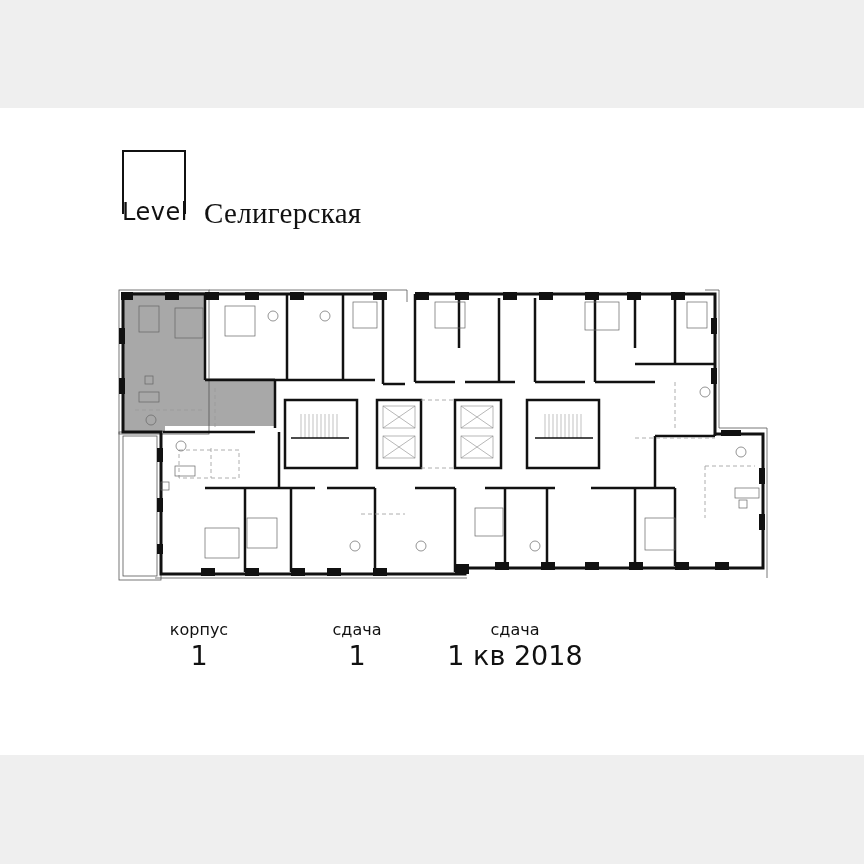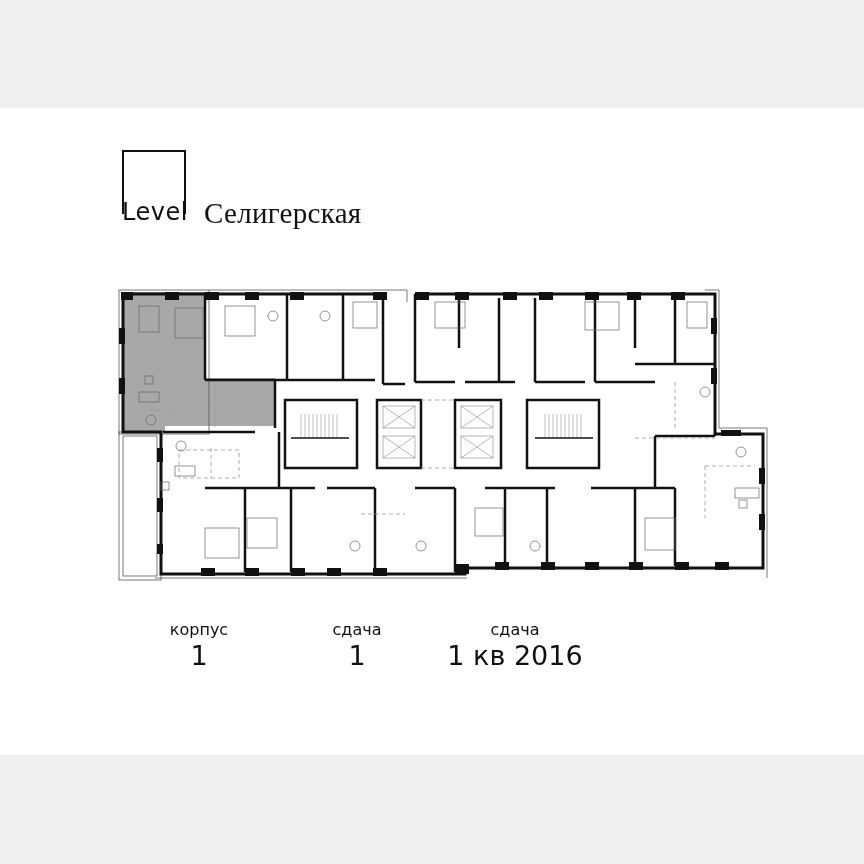--- a/index.html
+++ b/index.html
@@ -230,17 +230,17 @@
     <div class="info-col" style="left:191px;">
       <div class="info-label">корпус</div>
       <div class="info-value">1</div>
     </div>
     <div class="info-col" style="left:349px;">
       <div class="info-label">сдача</div>
       <div class="info-value">1</div>
     </div>
     <div class="info-col" style="left:507px;">
       <div class="info-label">сдача</div>
-      <div class="info-value">1 кв 2016</div>
+      <div class="info-value">1 кв 2018</div>
     </div>
   </div>
 
 </div>
 
 </body></html>

